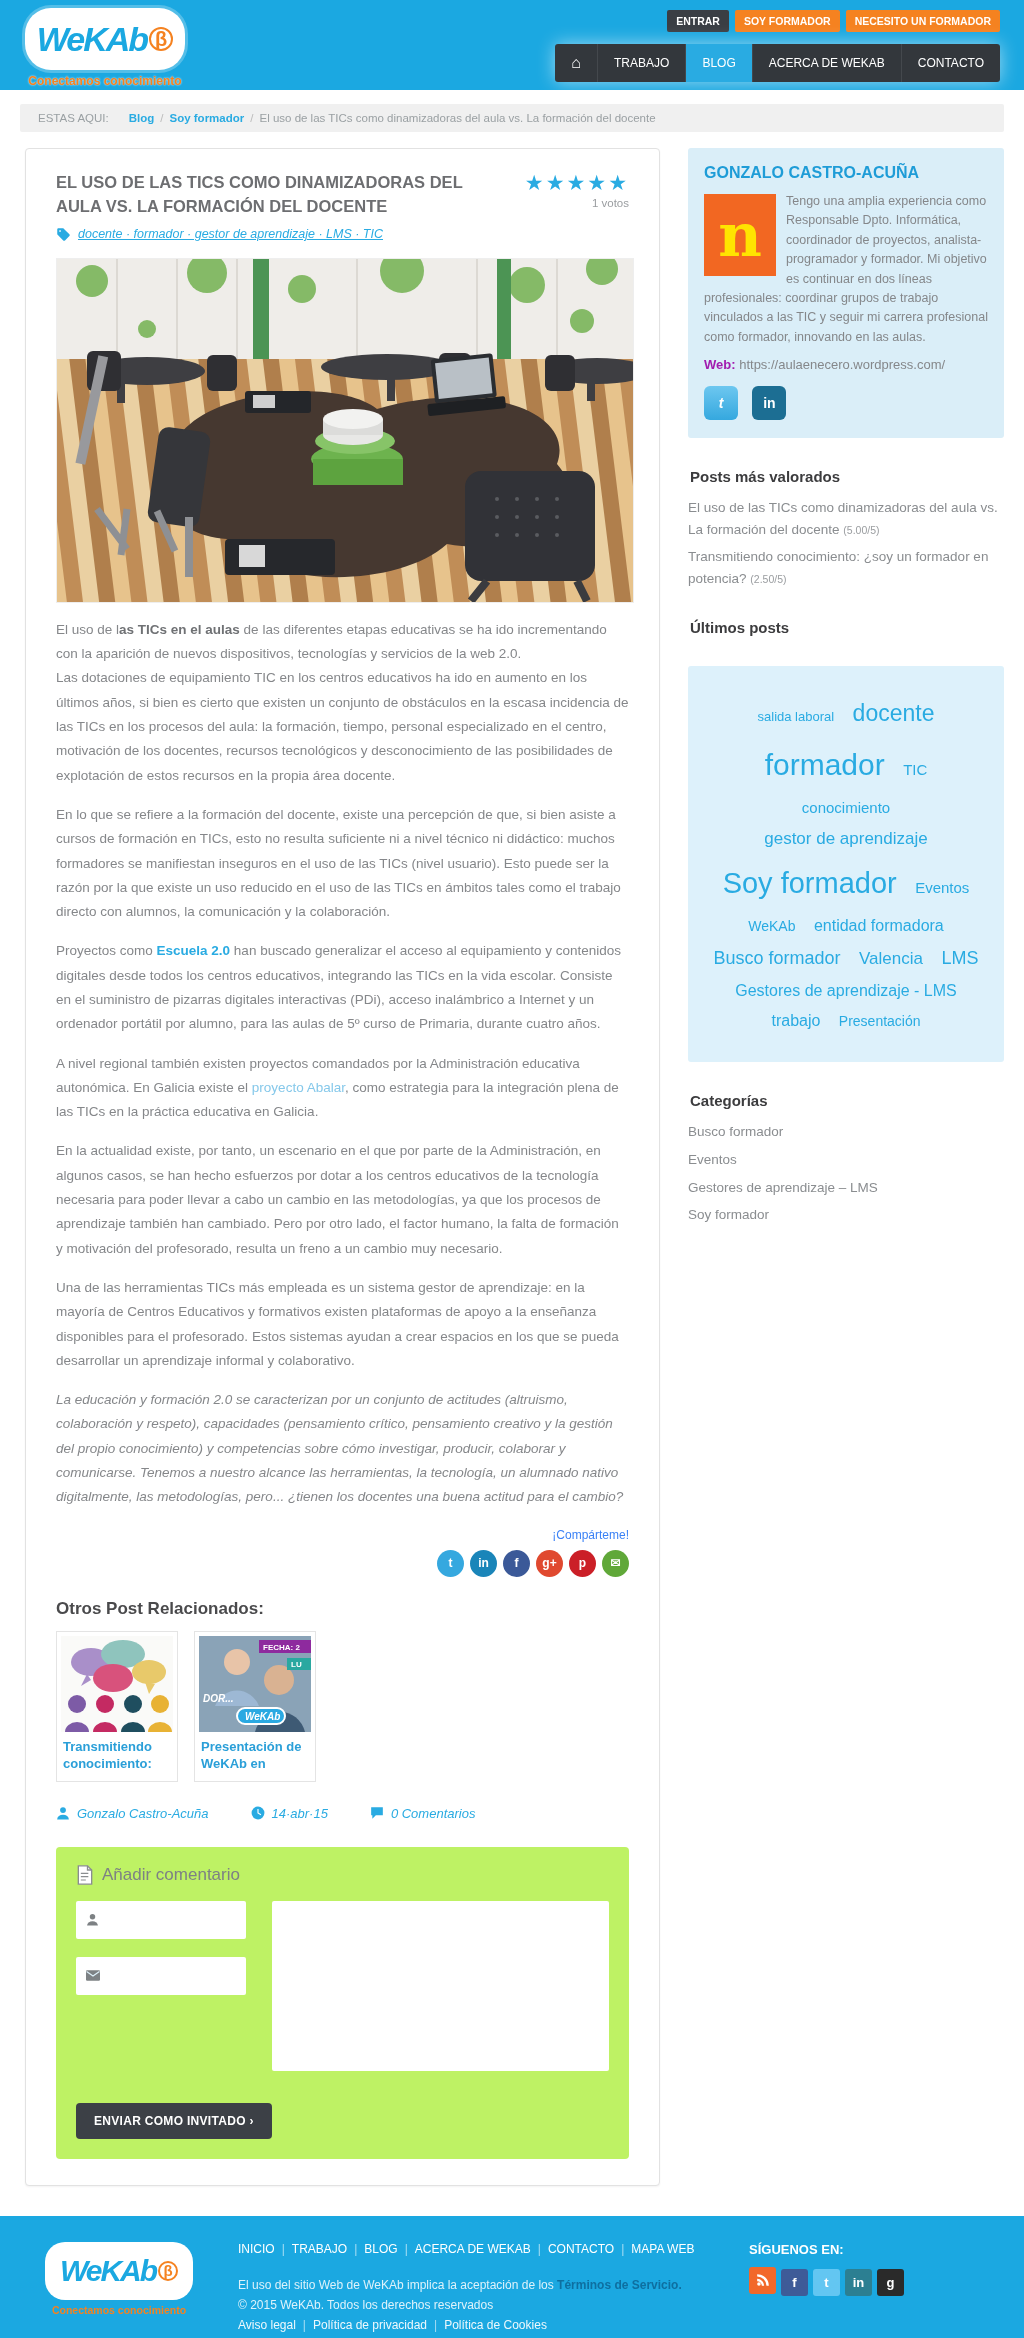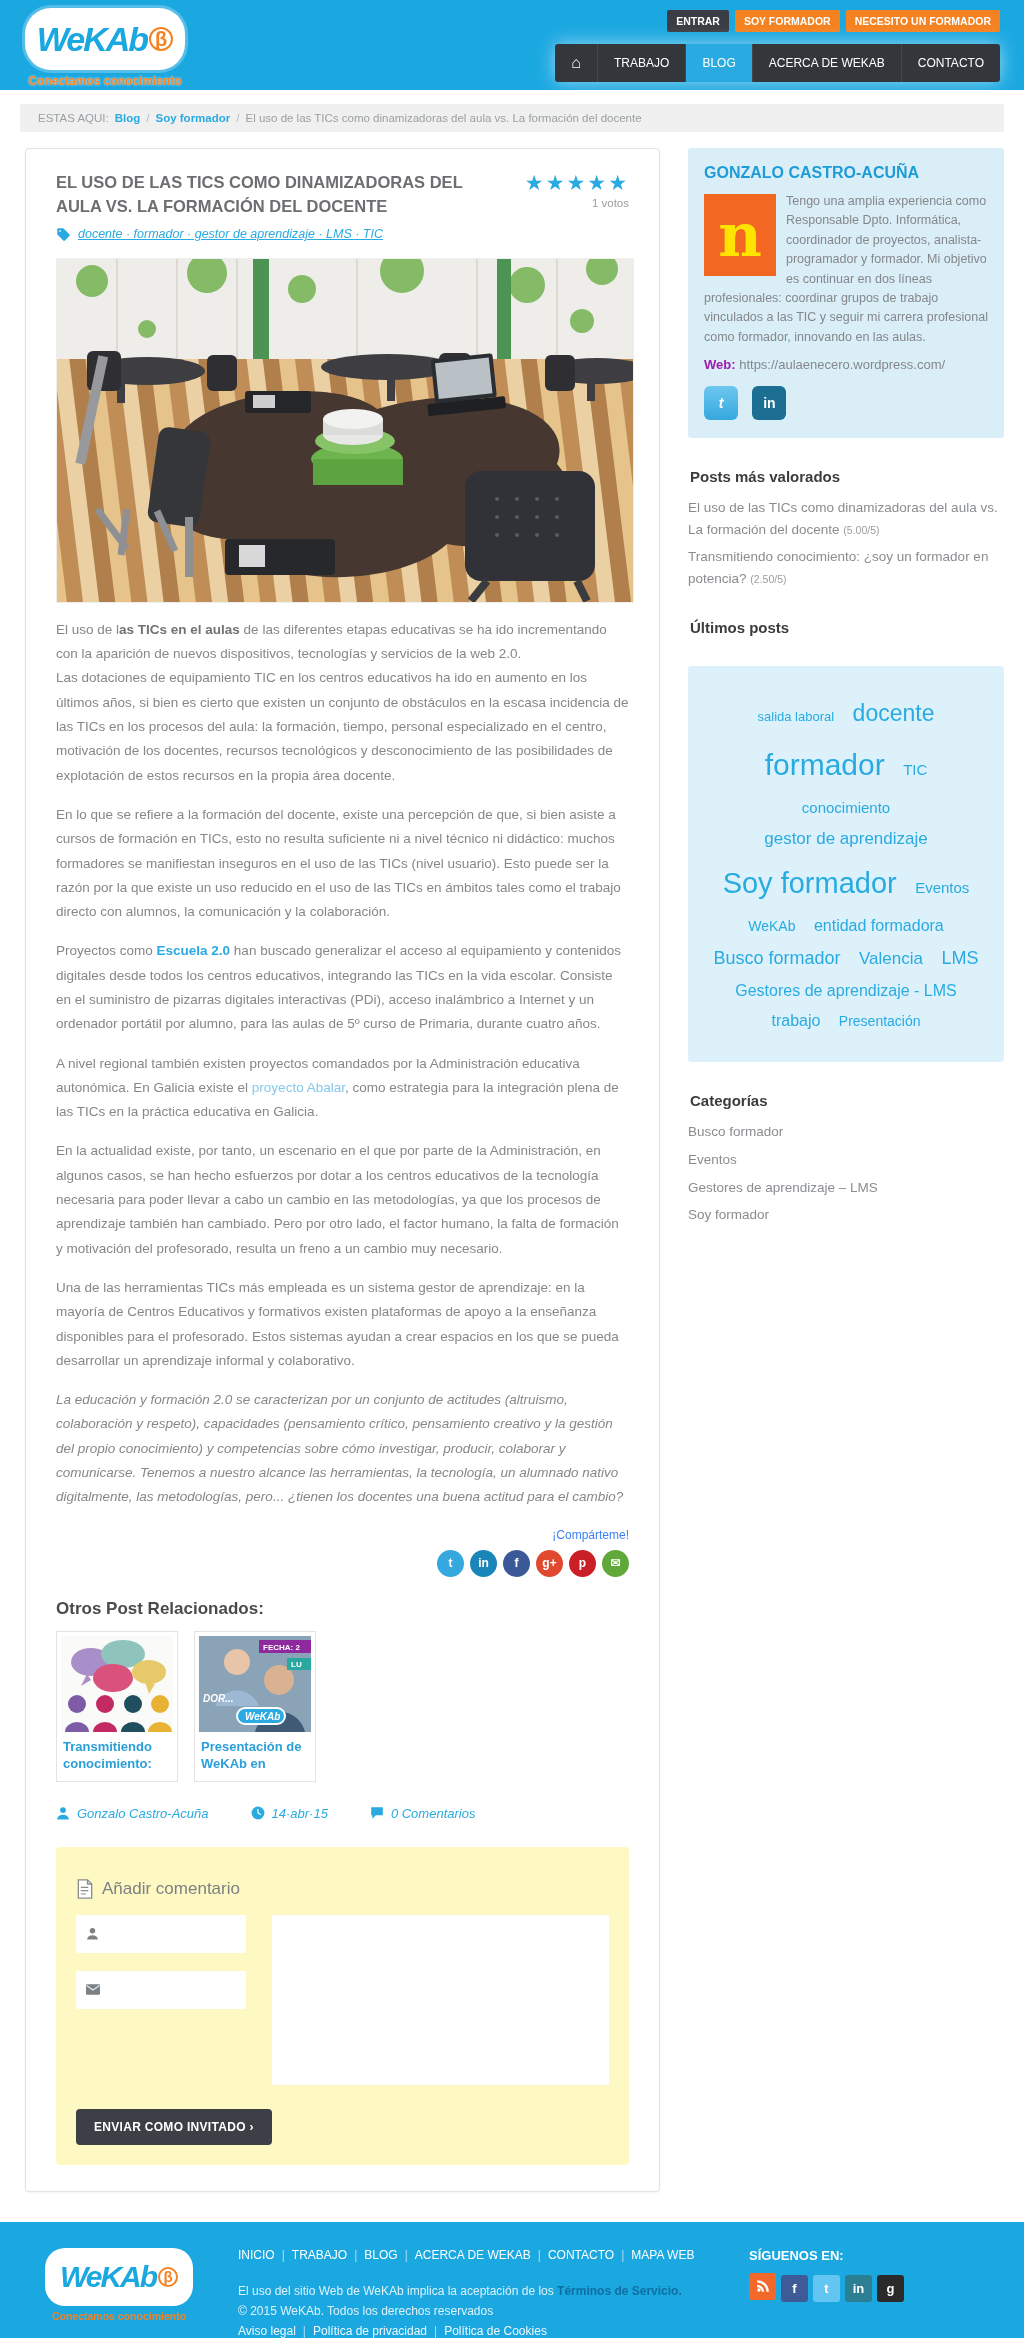--- a/index.html
+++ b/index.html
@@ -20,21 +20,21 @@
   .top-btn.dark { background:#3A3E44; }
   .top-btn.orange { background:#F58220; }
   .main-nav { display:inline-flex; background:#33373C; border-radius:3px; box-shadow:0 0 18px rgba(255,255,255,.55); overflow:hidden; }
   .nav-item { color:#fff; font-size:12px; padding:11px 16px; border-right:1px solid #44484d; display:flex; align-items:center; }
   .nav-item:last-child { border-right:none; }
   .nav-item.active { background:#29ABE2; }
   .home-icon { font-size:16px; line-height:1; }
 
   
   .breadcrumb-bar { margin:14px 20px 0 20px; background:#F0F0F0; padding:8px 18px; font-size:11.5px; color:#9AA0A3; border-radius:2px; }
-  .crumb-prefix { color:#9AA0A3; margin-right:6px; }
+  .crumb-prefix { color:#9AA0A3; margin-right:20px; }
   .crumb-link { color:#29ABE2; font-weight:bold; }
   .crumb-sep { color:#BBB; margin:0 6px; }
   .crumb-current { color:#9AA0A3; }
 
   
   .content-wrap { display:flex; align-items:flex-start; margin:16px 20px 30px 25px; }
   .article-card { width:635px; background:#fff; border:1px solid #E2E2E2; border-radius:4px; box-shadow:0 1px 2px rgba(0,0,0,.05); padding:22px 30px 26px 30px; }
   .sidebar { width:316px; margin-left:28px; }
 
   
@@ -65,30 +65,30 @@
   .related-row { display:flex; margin-top:12px; }
   .related-card { width:122px; border:1px solid #E4E4E4; background:#fff; margin-right:16px; padding:4px; }
   .related-thumb { width:112px; height:96px; display:block; }
   .related-caption { color:#2A9FD8; font-weight:bold; font-size:13px; line-height:1.35; padding:6px 2px 4px 2px; }
 
   .meta-row { display:flex; align-items:center; margin-top:24px; color:#29ABE2; font-style:italic; font-size:13px; }
   .meta-item { display:flex; align-items:center; margin-right:42px; }
   .meta-item svg { margin-right:7px; }
 
   
-  .comment-panel { background:#fef9c3; border-radius:4px; margin-top:26px; padding:32px 20px 20px 20px; }
+  .comment-panel { background:#bef264; border-radius:4px; margin-top:26px; padding:18px 20px 20px 20px; }
   .comment-head { display:flex; align-items:center; color:#7D8184; font-size:17px; }
   .comment-head svg { margin-right:8px; }
   .comment-grid { display:flex; margin-top:16px; }
   .comment-left { width:170px; margin-right:26px; }
   .cfield { background:#fff; height:38px; border-radius:2px; display:flex; align-items:center; padding:0 10px; margin-bottom:18px; }
   .cfield svg { margin-right:8px; flex:none; }
   .cfield input { border:none; outline:none; width:100%; font-size:13px; color:#555; background:transparent; }
   .comment-textarea { flex:1; height:170px; background:#fff; border:none; border-radius:2px; resize:none; outline:none; padding:10px; font-size:13px; color:#555; font-family:"Liberation Sans", sans-serif; }
-  .submit-btn { margin-top:24px; background:#3C4046; color:#fff; border:none; font-size:12px; font-weight:bold; padding:11px 18px; border-radius:4px; cursor:pointer; letter-spacing:.3px; }
+  .submit-btn { margin-top:32px; background:#3C4046; color:#fff; border:none; font-size:12px; font-weight:bold; padding:11px 18px; border-radius:4px; cursor:pointer; letter-spacing:.3px; }
 
   
   .author-box { background:#DAEEF8; border-radius:3px; padding:16px 16px 18px 16px; }
   .author-name { color:#1E9CD7; font-size:16px; font-weight:bold; margin-bottom:10px; }
   .author-bio { color:#85878A; font-size:12.5px; line-height:1.55; }
   .avatar { float:left; width:72px; height:82px; background:#F26722; margin:2px 10px 6px 0; display:flex; align-items:center; justify-content:center; }
   .avatar span { color:#FFE400; font-size:60px; font-weight:bold; line-height:.8; font-family:"DejaVu Serif", serif; }
   .author-web { clear:both; padding-top:10px; font-size:13px; color:#85878A; }
   .author-web b { color:#a21caf; }
   .author-social { margin-top:14px; }

